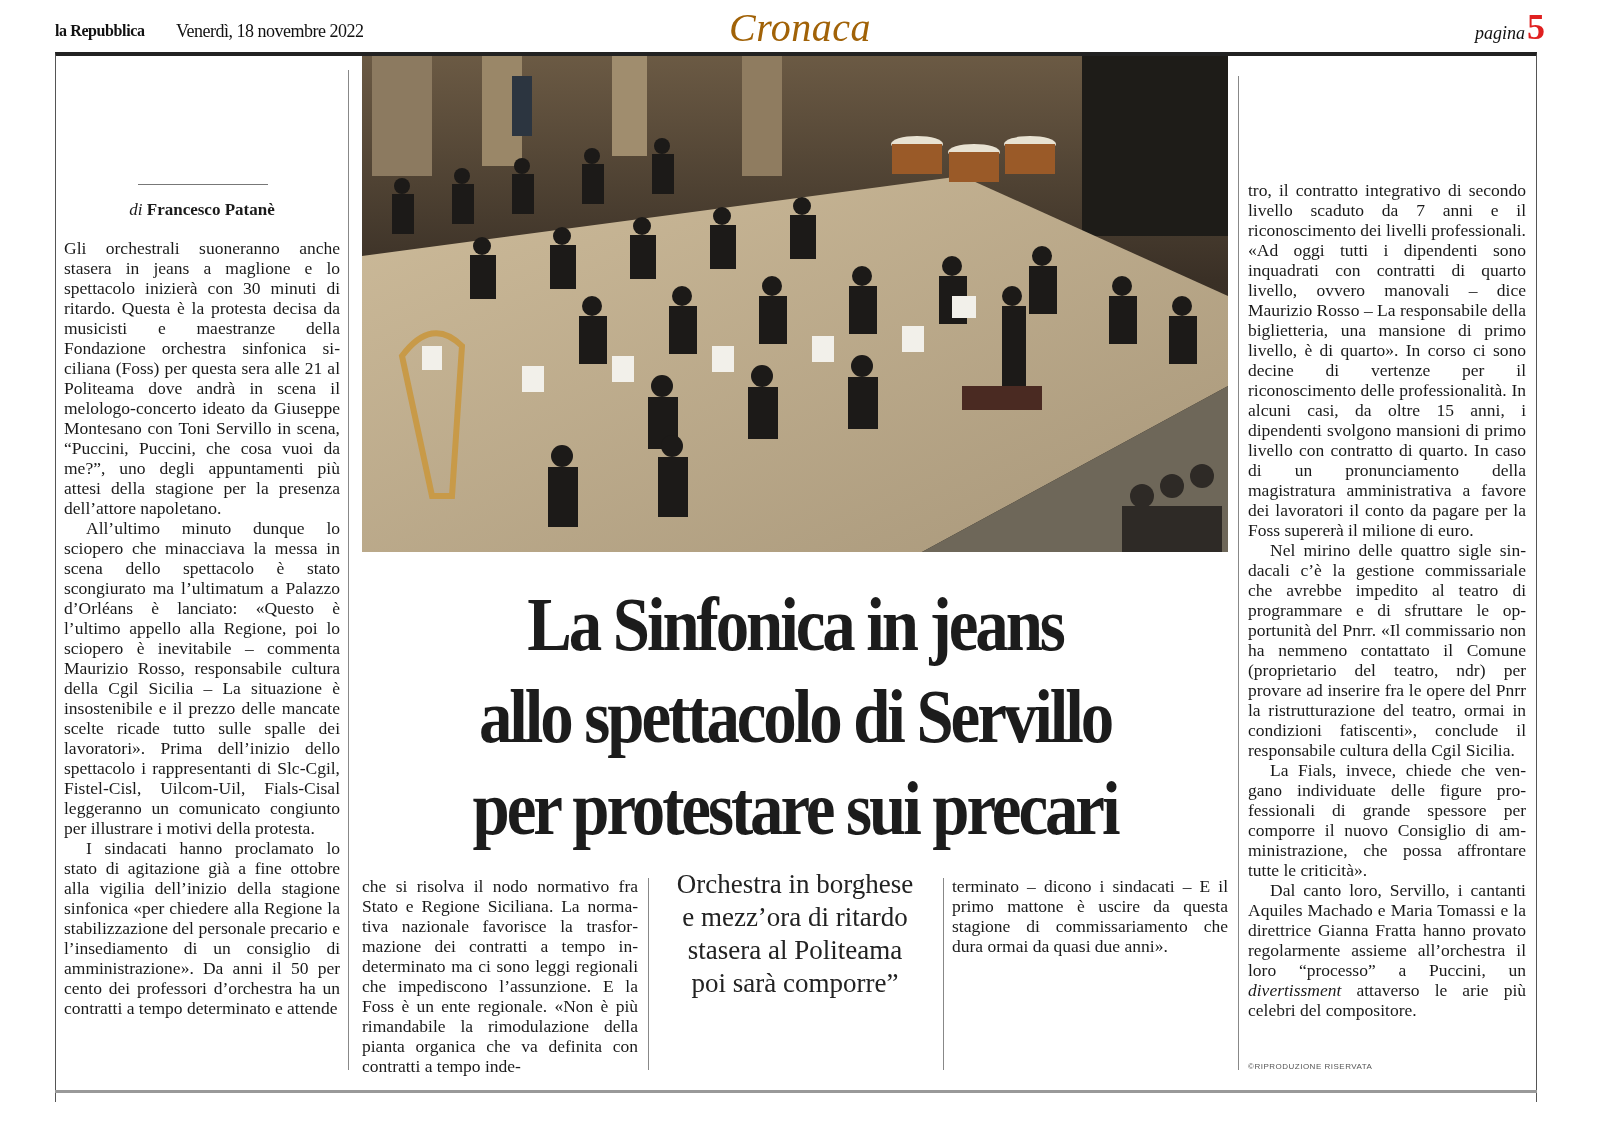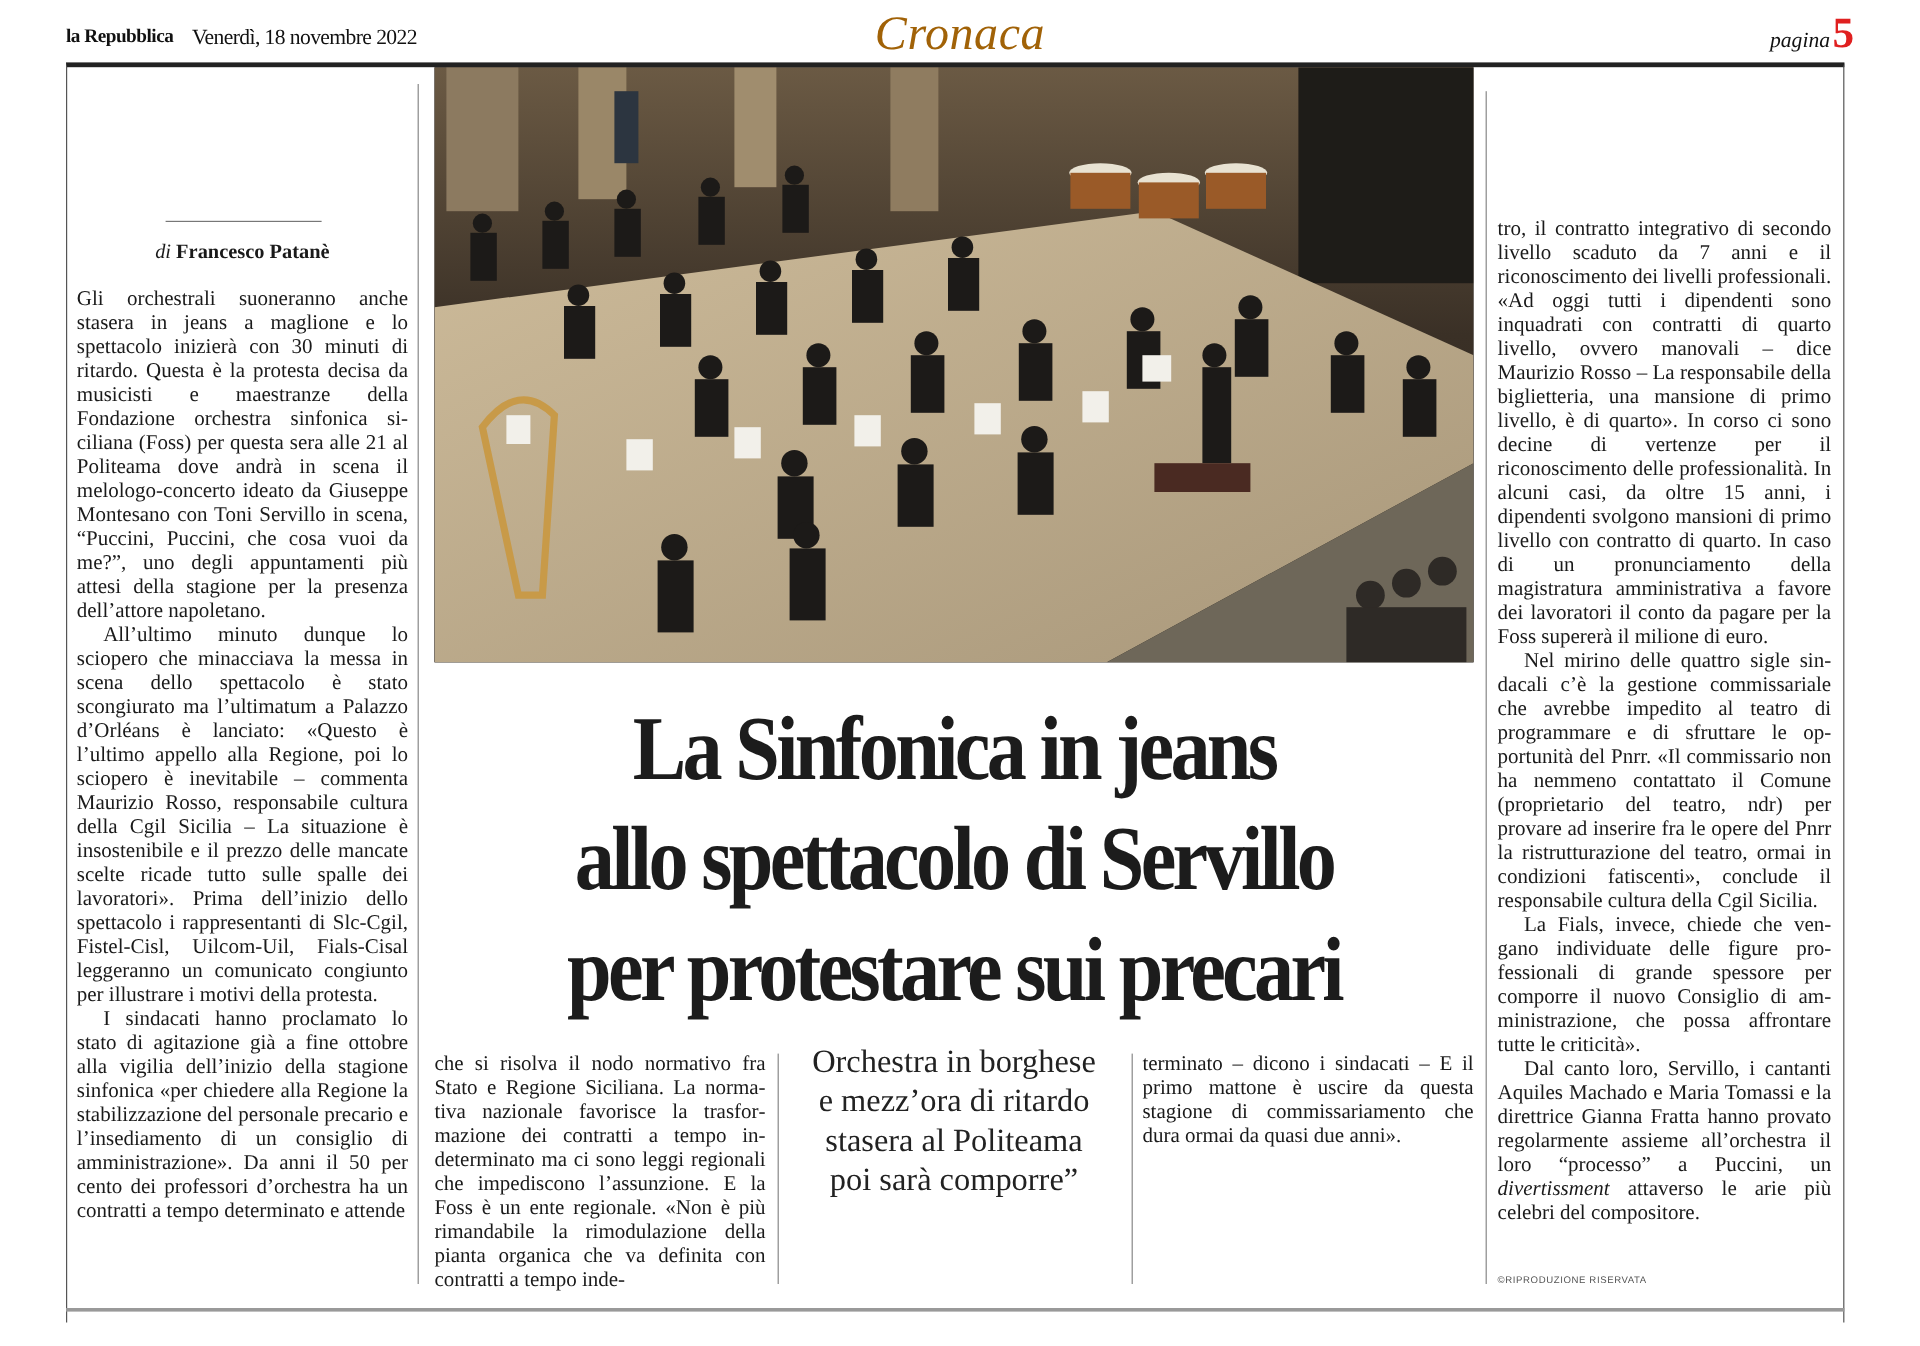--- a/index.html
+++ b/index.html
@@ -2,21 +2,21 @@
 <html><head>
 <meta charset="utf-8">
 <style>
   * { box-sizing: border-box; margin: 0; padding: 0; }
   html, body { width: 1600px; height: 1122px; background: #ffffff; overflow: hidden; }
   body { position: relative; font-family: "DejaVu Serif", "Liberation Serif", serif; color: #1a1a1a; }
 
   
   .masthead { position: absolute; left: 0; top: 0; width: 1600px; height: 52px; padding-left: 14px; }
   .brand { position: absolute; left: 55px; top: 22px; font-family: "Liberation Serif", serif; font-weight: bold; font-size: 16px; letter-spacing: -0.4px; color: #111; }
-  .date { position: absolute; left: 160px; top: 21px; font-family: "Liberation Serif", serif; font-size: 18px; letter-spacing: -0.5px; color: #111; }
+  .date { position: absolute; left: 176px; top: 21px; font-family: "Liberation Serif", serif; font-size: 18px; letter-spacing: -0.5px; color: #111; }
   .section { position: absolute; left: 0; width: 1600px; text-align: center; top: 4px; font-family: "Liberation Serif", serif; font-style: italic; font-size: 40px; color: #a16207; letter-spacing: 0.5px; }
   .pagenum { position: absolute; right: 55px; top: 6px; font-family: "Liberation Serif", serif; }
   .pagenum .lbl { font-style: italic; font-size: 18px; color: #111; }
   .pagenum .num { font-weight: bold; font-size: 36px; color: #e02020; margin-left: 2px; }
 
   .page-frame { position: absolute; left: 55px; top: 52px; width: 1482px; height: 1050px; border-top: 4px solid #222; border-left: 1px solid #555; border-right: 1px solid #555; }
   .bottom-rule { position: absolute; left: 55px; top: 1090px; width: 1482px; height: 3px; background: #999; }
 
   
   .col { position: absolute; font-family: "Liberation Serif", serif; font-size: 17.5px; line-height: 20px; text-align: justify; hyphens: manual; color: #1a1a1a; }

